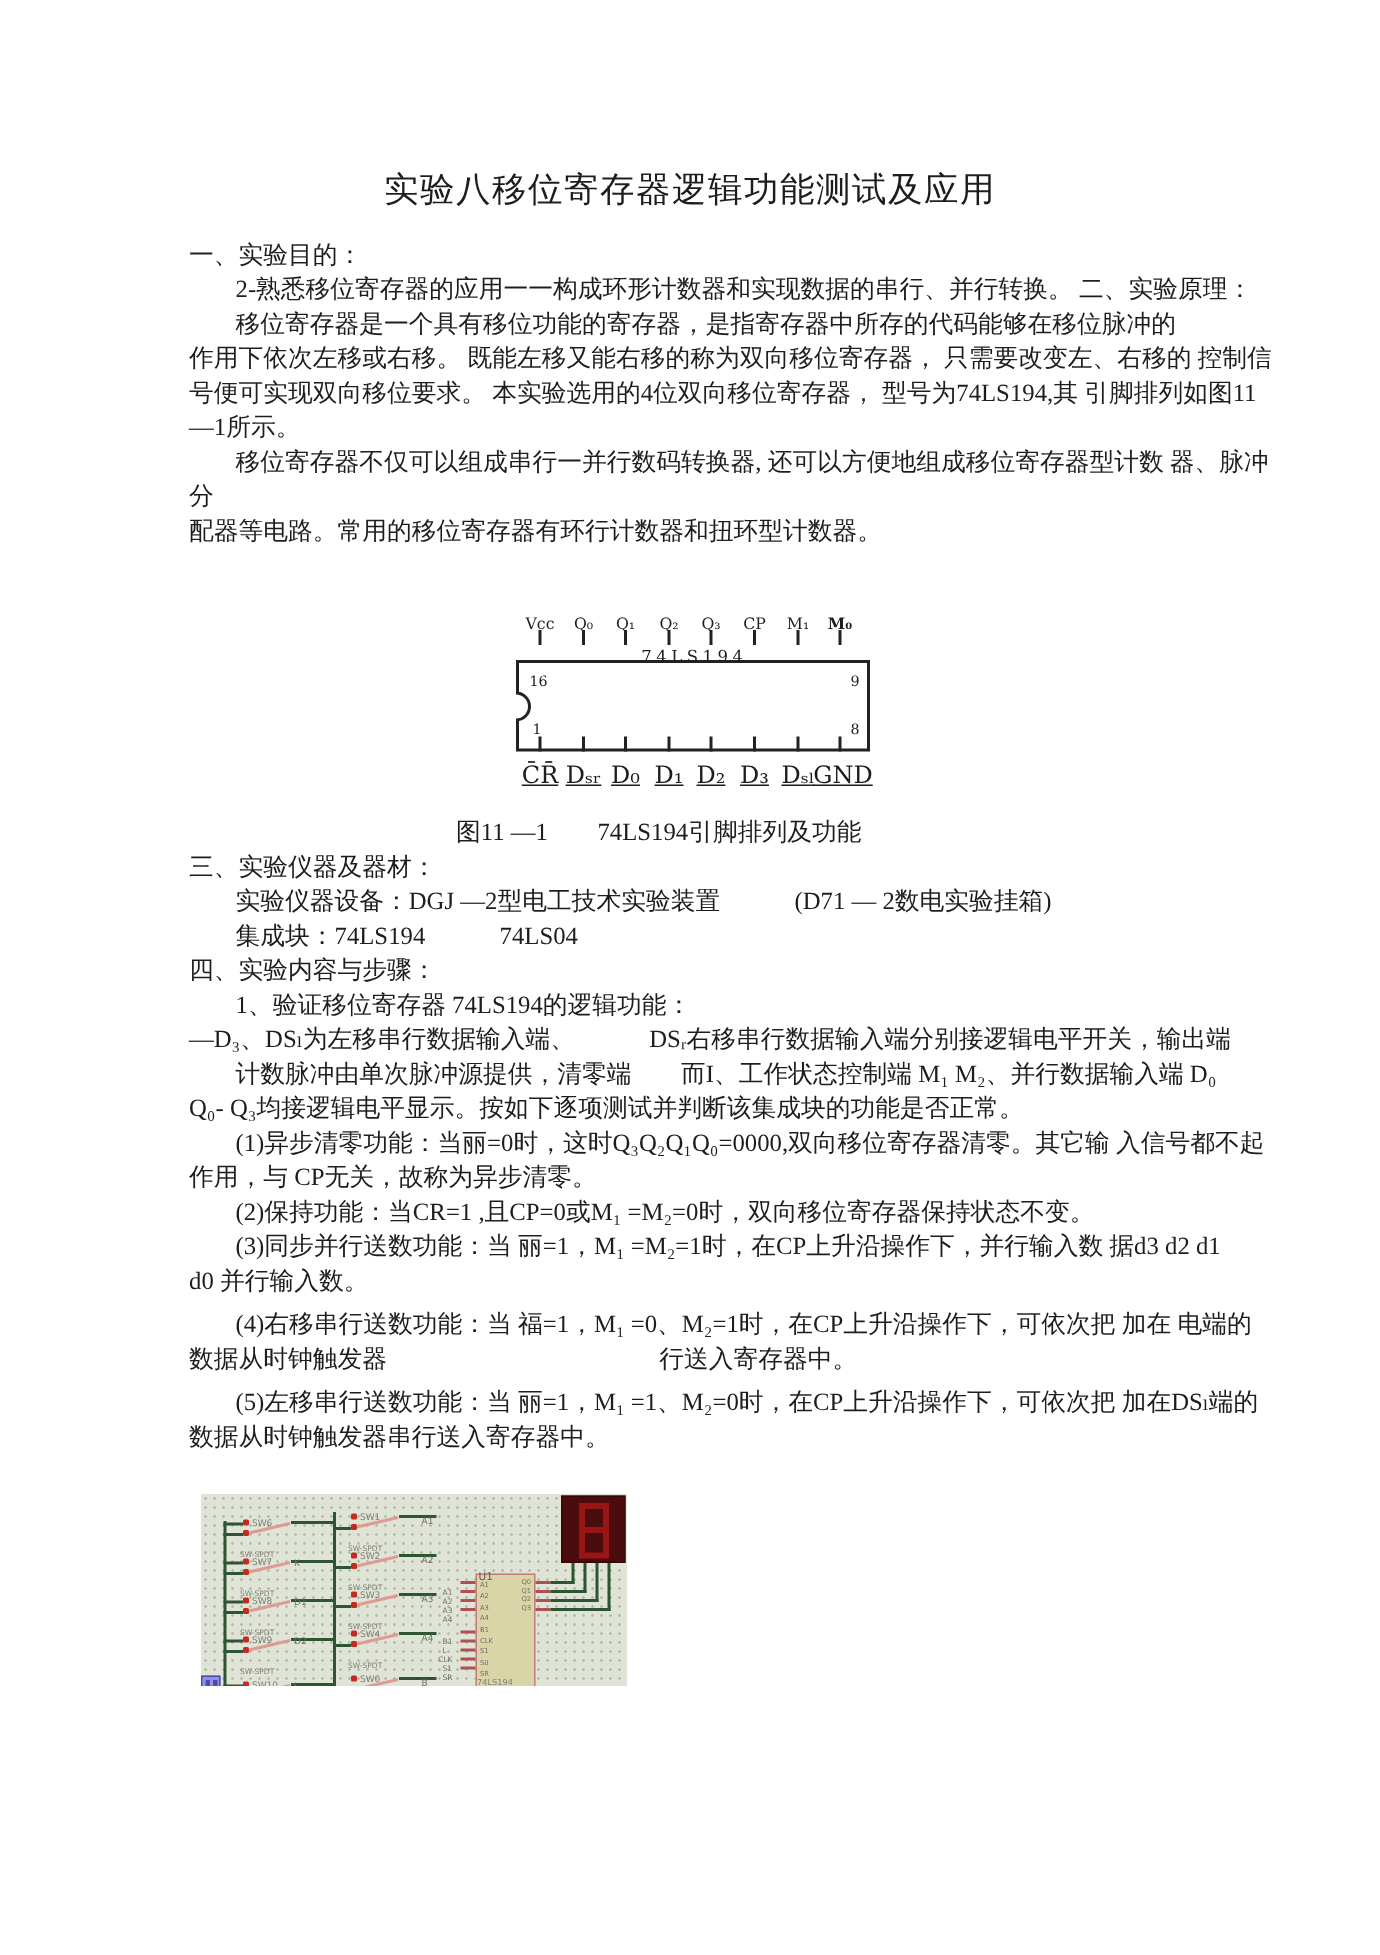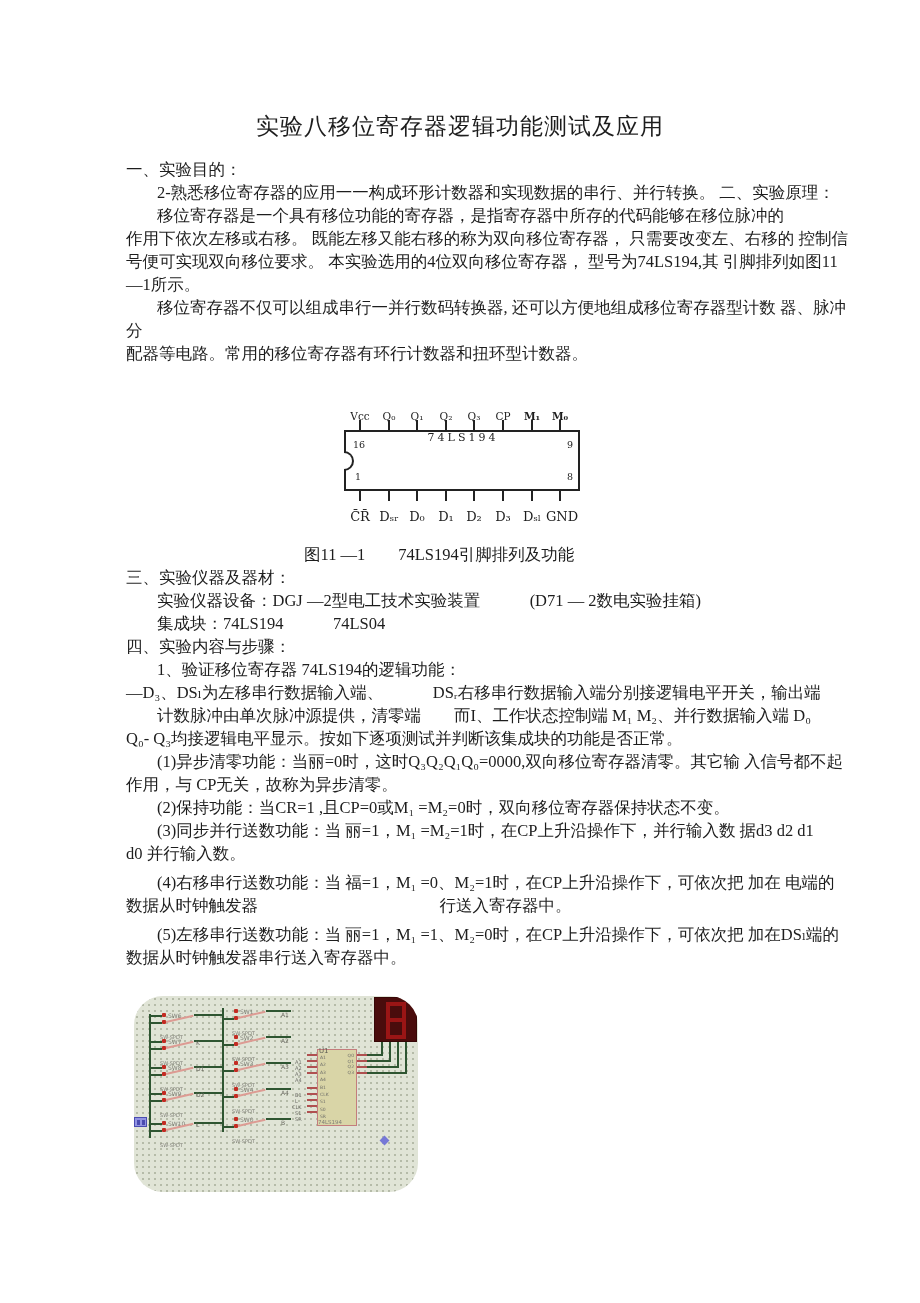--- a/index.html
+++ b/index.html
@@ -9,37 +9,37 @@
   .doc-title{position:absolute;top:111px;left:0;width:920px;text-align:center;
              font-size:23px;letter-spacing:1px;white-space:pre;}
   .content{position:absolute;left:126px;top:158px;width:732px;font-size:16.5px;line-height:23px;}
   .ln{min-height:23px;white-space:pre-wrap;}
   .ind1{padding-left:31px;}
   .pind{text-indent:31px;}
 
   
   .figwrap{position:relative;margin:40px 0 0 212px;width:250px;height:122px;
            font-family:"DejaVu Serif",serif;}
-  .fig-rect{position:absolute;left:6px;top:25px;width:236px;height:61px;border:2px solid #222;}
+  .fig-rect{position:absolute;left:6px;top:35px;width:236px;height:61px;border:2px solid #222;}
   .fig-notch{position:absolute;left:-2px;top:50%;transform:translateY(-50%);width:10px;height:20px;
              border:2px solid #222;border-left:none;border-radius:0 20px 20px 0;background:#fff;}
   .fig-name{position:absolute;left:0;right:0;top:21px;text-align:center;font-size:11px;letter-spacing:3px;}
   .pin-lbl-top{position:absolute;top:0;transform:translateX(-50%);font-size:10.5px;white-space:nowrap;}
-  .pin-lbl-bot{position:absolute;top:100px;transform:translateX(-50%);font-size:13px;white-space:nowrap;}
+  .pin-lbl-bot{position:absolute;top:100px;transform:translateX(-50%);font-size:16px;white-space:nowrap;text-decoration:underline;}
   .stub-t{position:absolute;top:15px;width:2px;height:10px;background:#222;transform:translateX(-50%);}
   .stub-b{position:absolute;top:86px;width:2px;height:10px;background:#222;transform:translateX(-50%);}
   .pnum{position:absolute;font-size:9.5px;}
   .caption{margin-top:16px;padding-left:178px;font-size:16.5px;white-space:pre-wrap;}
 
   
-  .circuit{position:relative;margin:27px 0 4px 8px;width:284px;height:196px;
+  .circuit{position:relative;margin:27px 0 4px 8px;width:284px;height:128px;
            background-color:#e0e4d6;
            background-image:radial-gradient(#b5bba8 0.8px, rgba(0,0,0,0) 1px);
            background-size:6px 6px;overflow:hidden;
-           font-family:"DejaVu Sans",sans-serif;border-radius:29px;}
+           font-family:"DejaVu Sans",sans-serif;}
   .wire{position:absolute;background:#2e5531;}
   .wireh{height:2px;} .wirev{width:2px;}
   .sw{position:absolute;width:60px;height:22px;}
   .sw .nm{position:absolute;top:-8px;left:6px;font-size:6px;color:#7f7f77;white-space:nowrap;}
   .sw .tp{position:absolute;top:14px;left:-2px;font-size:5px;color:#7f7f77;white-space:nowrap;}
   .dot{position:absolute;width:4px;height:4px;background:#c32b22;border-radius:1px;}
   .d1{left:0;top:1px;} .d2{left:0;top:8px;}
   .lever{position:absolute;left:4px;top:9px;width:28px;height:2px;background:#dd9b93;
          transform:rotate(-13deg);transform-origin:left center;}
   .net{position:absolute;font-size:6px;color:#6d6d64;white-space:nowrap;}
@@ -78,21 +78,21 @@
     <div class="ln pind">移位寄存器不仅可以组成串行一并行数码转换器, 还可以方便地组成移位寄存器型计数 器、脉冲分</div>
     <div class="ln">配器等电路。常用的移位寄存器有环行计数器和扭环型计数器。</div>
 
     <div class="figwrap">
       <span class="pin-lbl-top" style="left:22px">Vcc</span>
       <span class="pin-lbl-top" style="left:51px">Q₀</span>
       <span class="pin-lbl-top" style="left:79px">Q₁</span>
       <span class="pin-lbl-top" style="left:108px">Q₂</span>
       <span class="pin-lbl-top" style="left:136px">Q₃</span>
       <span class="pin-lbl-top" style="left:165px">CP</span>
-      <span class="pin-lbl-top" style="left:194px;font-weight:bold">M₁</span>
+      <span class="pin-lbl-top" style="left:194px;font-weight:normal">M₁</span>
       <span class="pin-lbl-top" style="left:222px;font-weight:bold">M₀</span>
 
       <i class="stub-t" style="left:22px"></i>
       <i class="stub-t" style="left:51px"></i>
       <i class="stub-t" style="left:79px"></i>
       <i class="stub-t" style="left:108px"></i>
       <i class="stub-t" style="left:136px"></i>
       <i class="stub-t" style="left:165px"></i>
       <i class="stub-t" style="left:194px"></i>
       <i class="stub-t" style="left:222px"></i>

